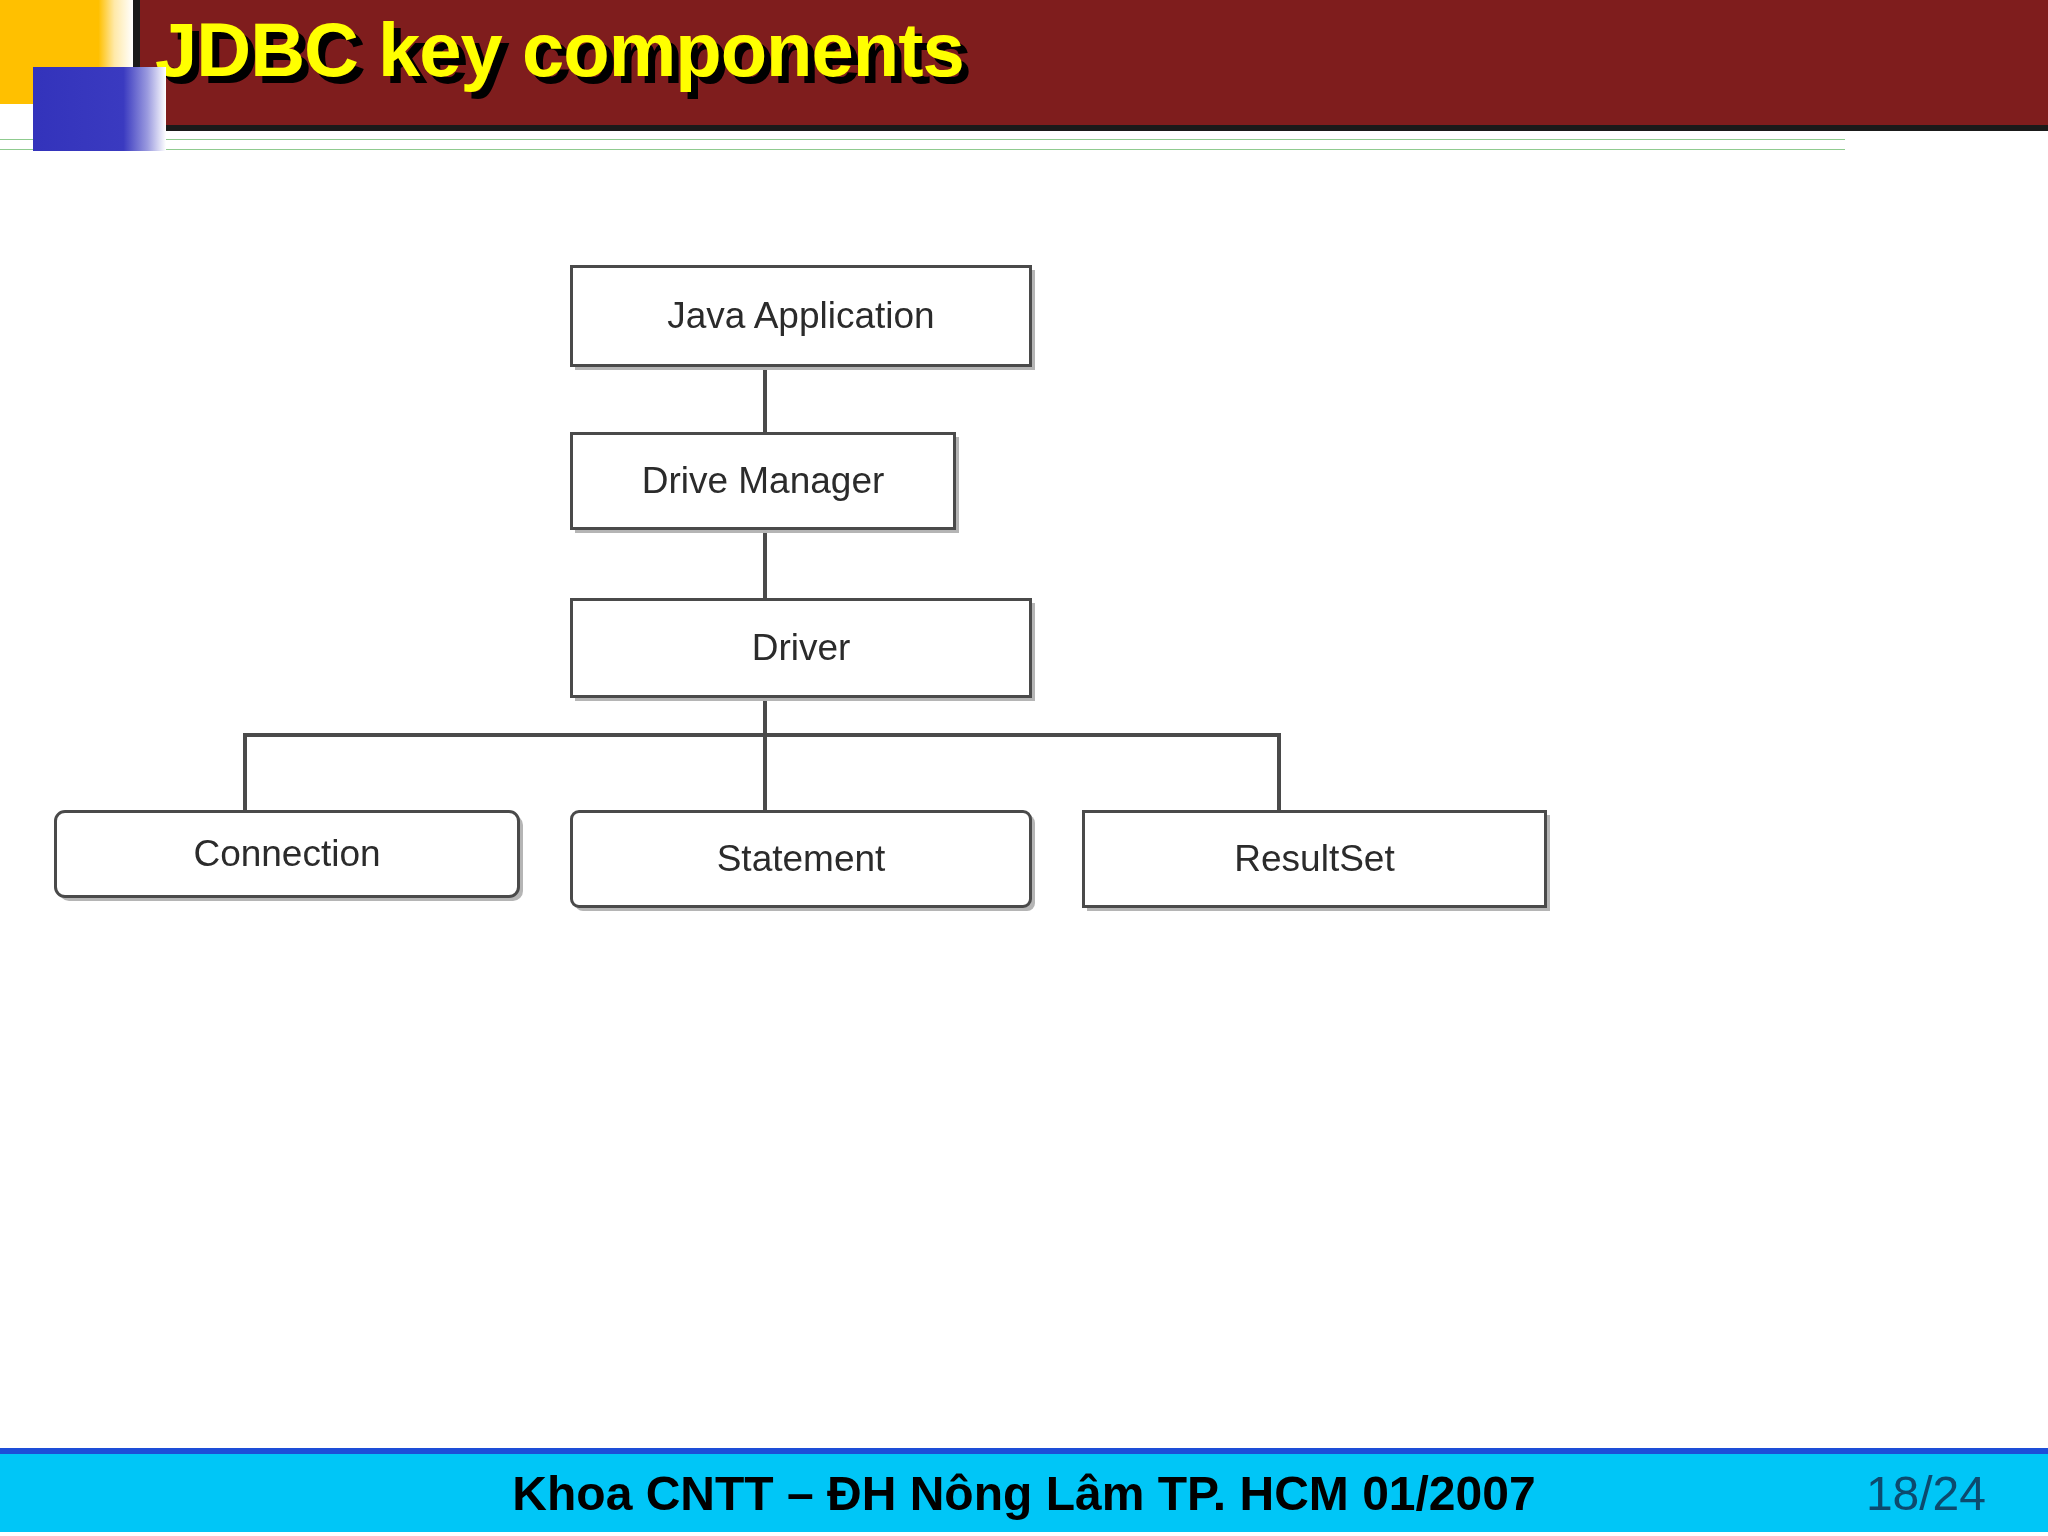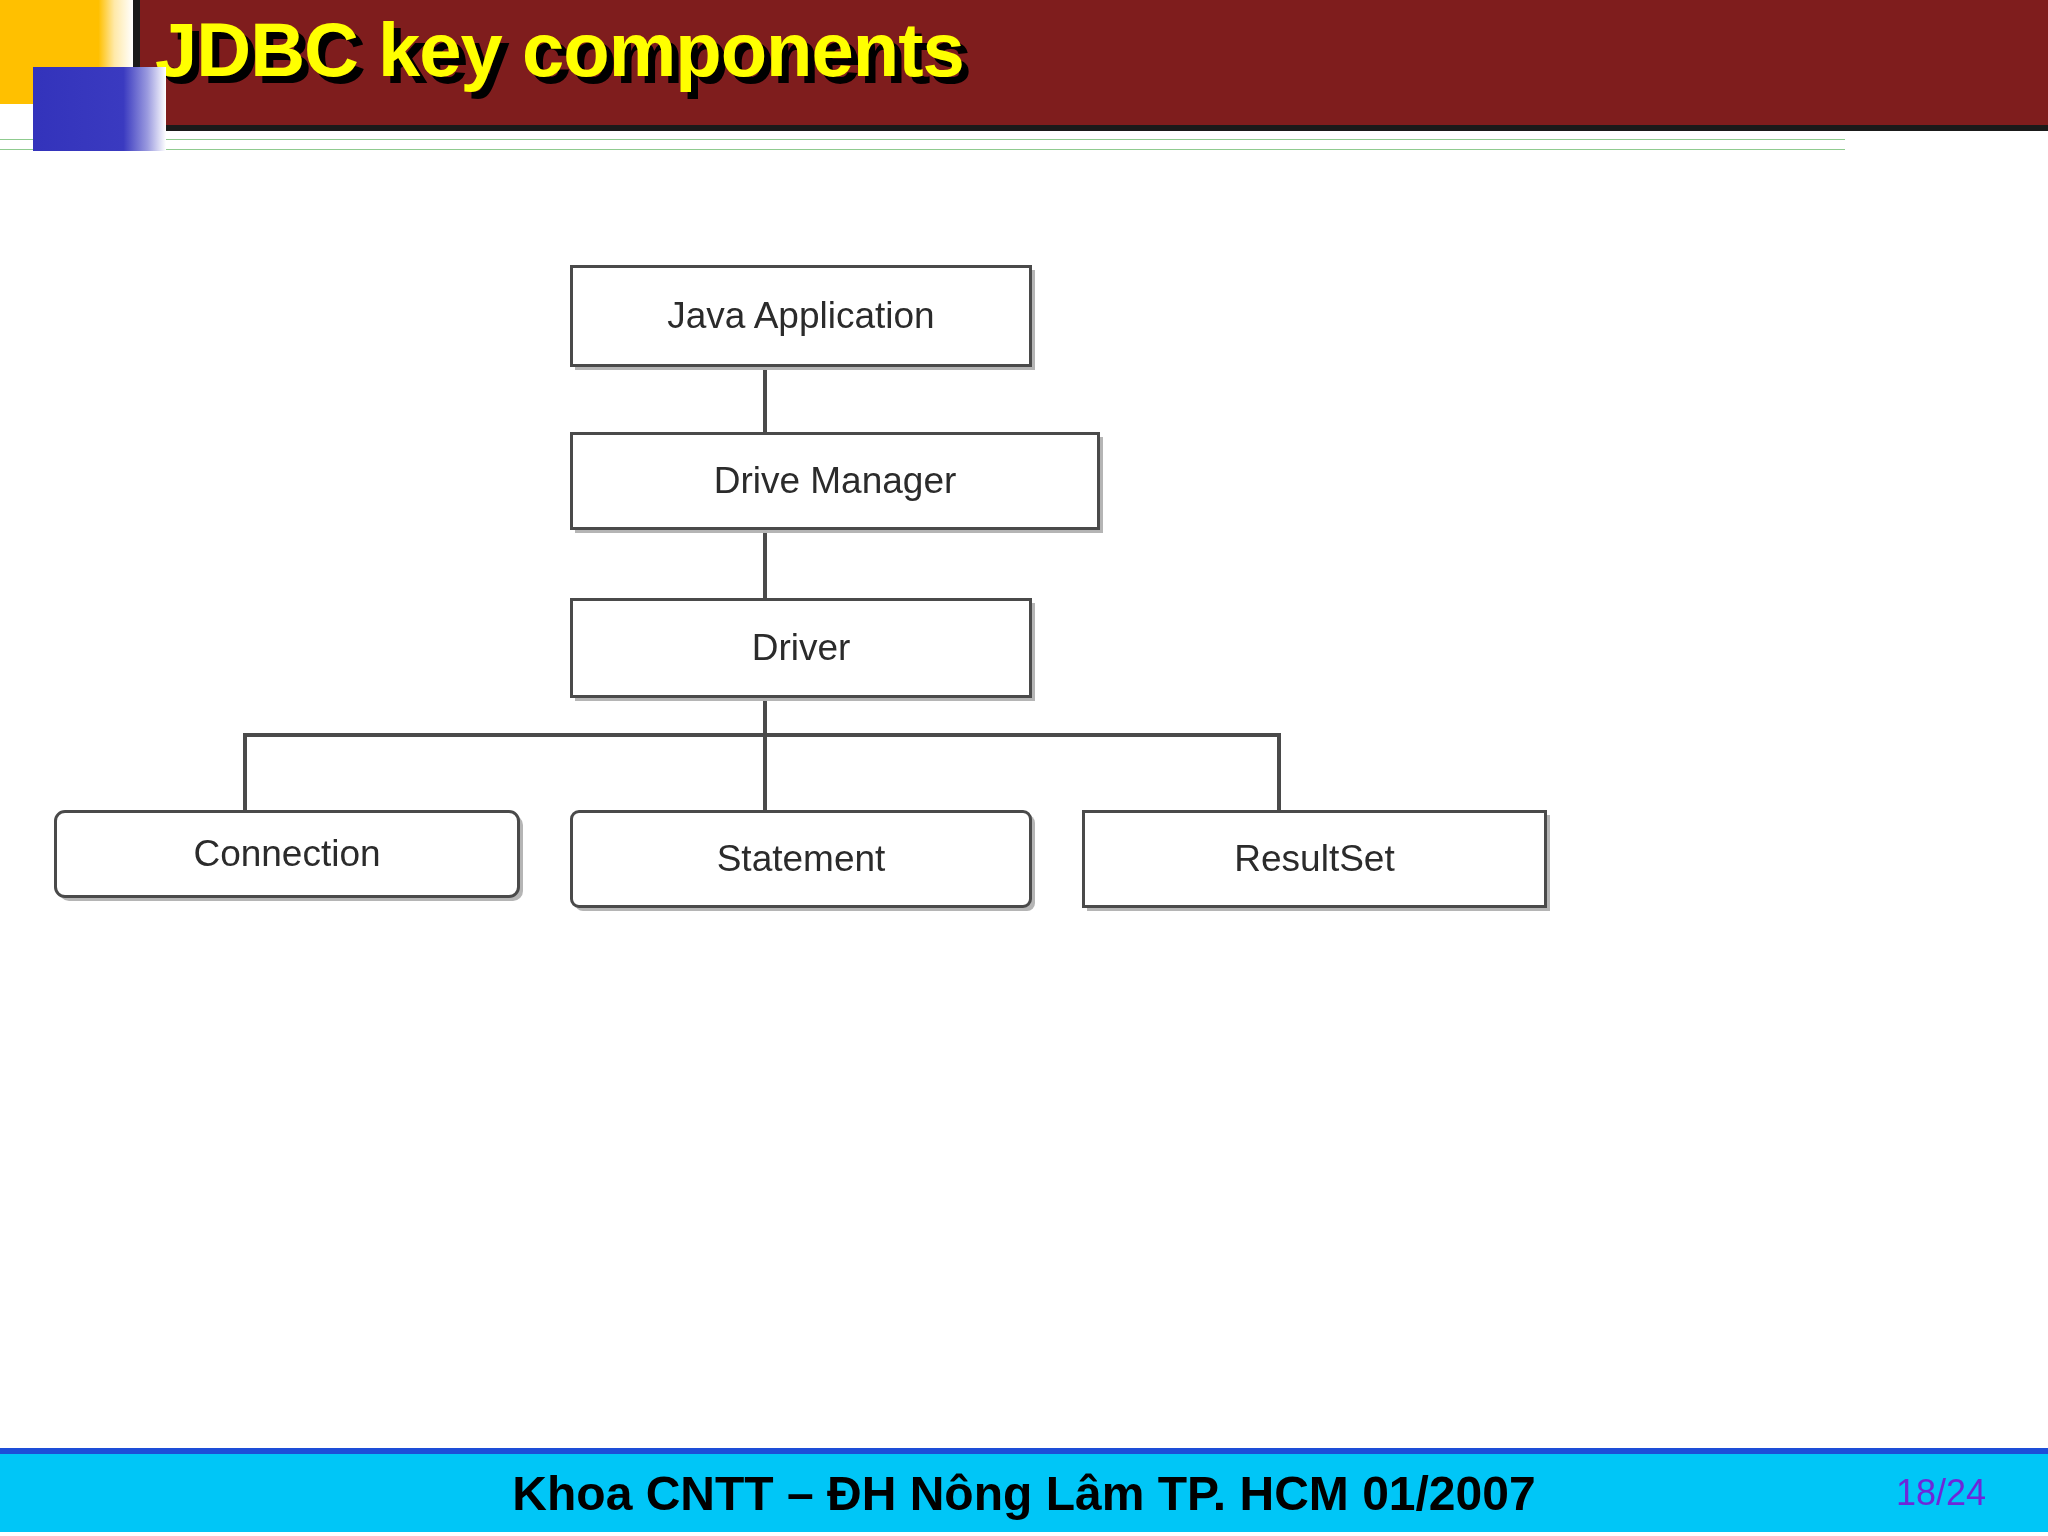--- a/index.html
+++ b/index.html
@@ -100,21 +100,21 @@
   }
   .connector {
     position: absolute;
     background: #4A4A4A;
   }
   .connector.v { width: 4px; }
   .connector.h { height: 4px; }
 
   
   #node-java-application { left: 534px; top: 110px;  width: 462px; height: 102px; }
-  #node-drive-manager    { left: 534px; top: 277px;  width: 530px; height: 98px;  }
+  #node-drive-manager    { left: 534px; top: 277px;  width: 386px; height: 98px;  }
   #node-driver           { left: 534px; top: 443px;  width: 462px; height: 100px; }
   #node-connection       { left: 18px;  top: 655px;  width: 466px; height: 88px; border-radius: 11px;  }
   #node-statement        { left: 534px; top: 655px;  width: 462px; height: 98px; border-radius: 9px;  }
   #node-resultset        { left: 1046px;top: 655px;  width: 465px; height: 98px; justify-content: center;  }
 
   
   #conn-app-to-dm   { left: 763px; top: 212px; height: 65px; }
   #conn-dm-to-drv   { left: 763px; top: 375px; height: 68px; }
   #conn-drv-down    { left: 763px; top: 543px; height: 112px; }
   #conn-bus-h       { left: 243px; top: 578px; width: 1037px; }
@@ -140,22 +140,22 @@
     font-size: 48px;
     font-weight: bold;
     color: #000000;
     white-space: nowrap;
   }
   #page-number {
     position: absolute;
     right: 62px;
     top: 50%;
     transform: translateY(-50%);
-    font-size: 36px;
-    color: #6d28d9;
+    font-size: 48px;
+    color: #0c4a6e;
     white-space: nowrap;
   }
 </style>
 </head>
 <body>
 
 <div id="corner-decoration">
   <div id="corner-gold-block"></div>
   <div id="corner-blue-block"></div>
 </div>

